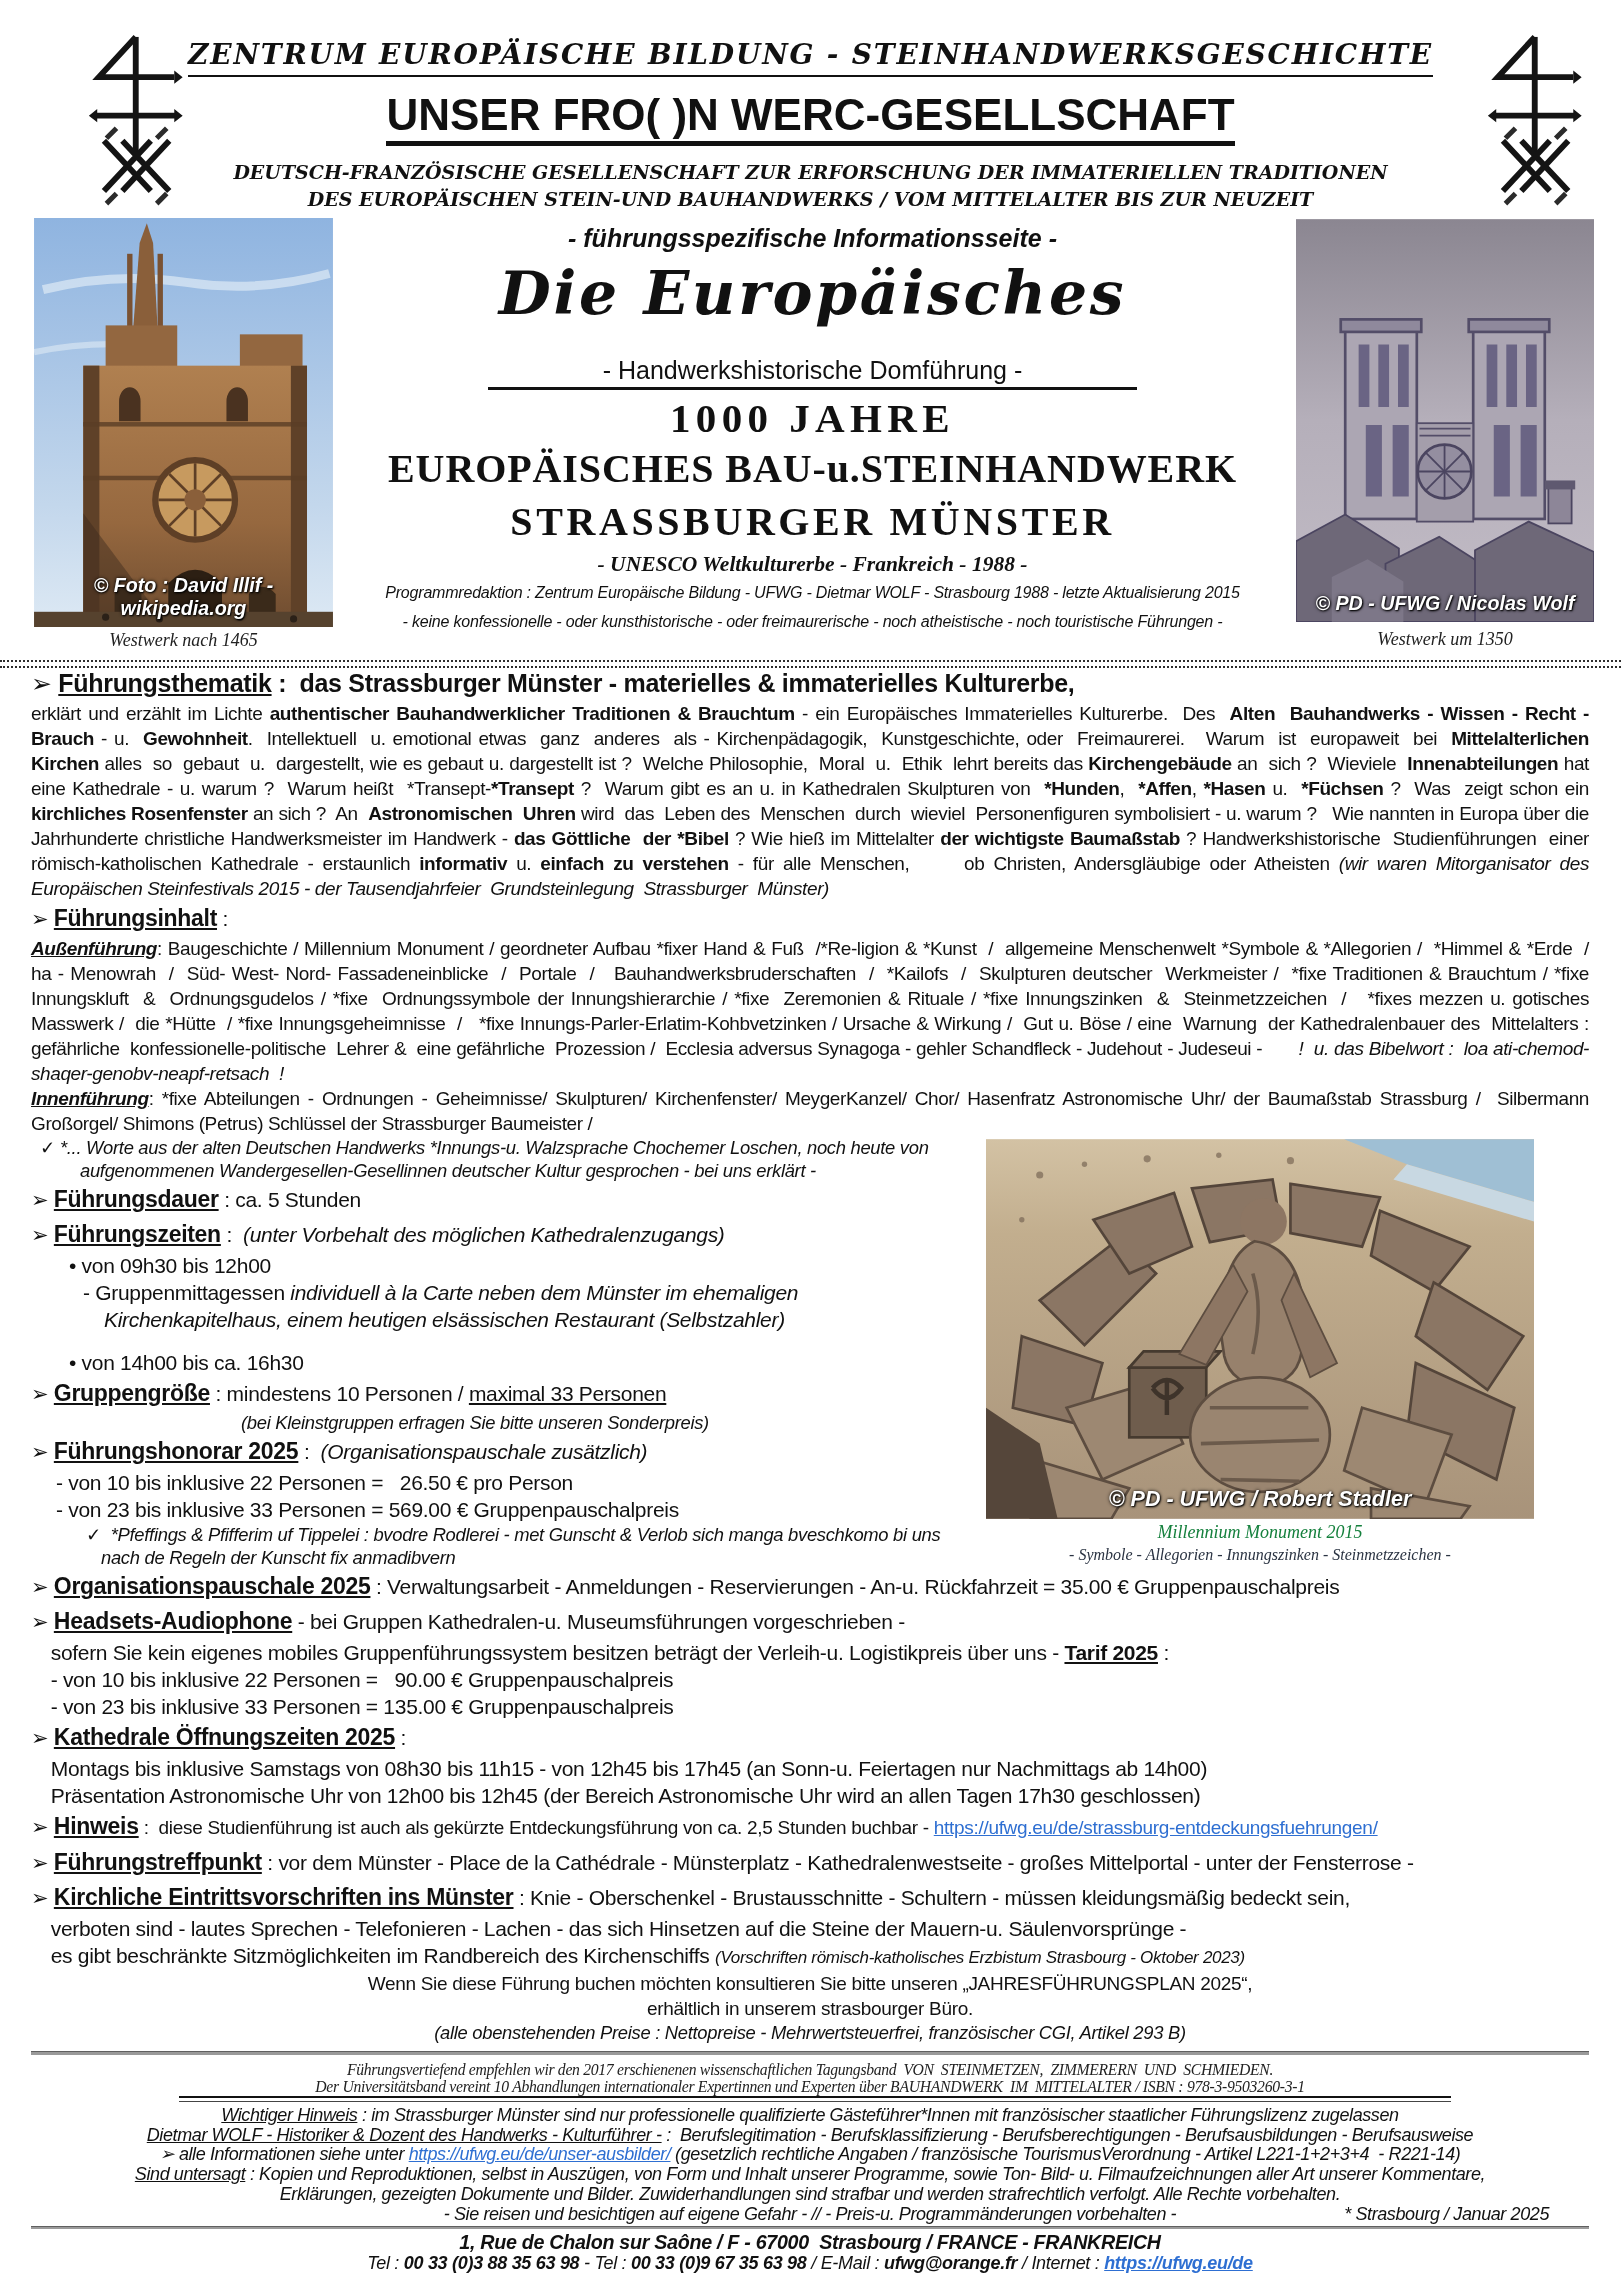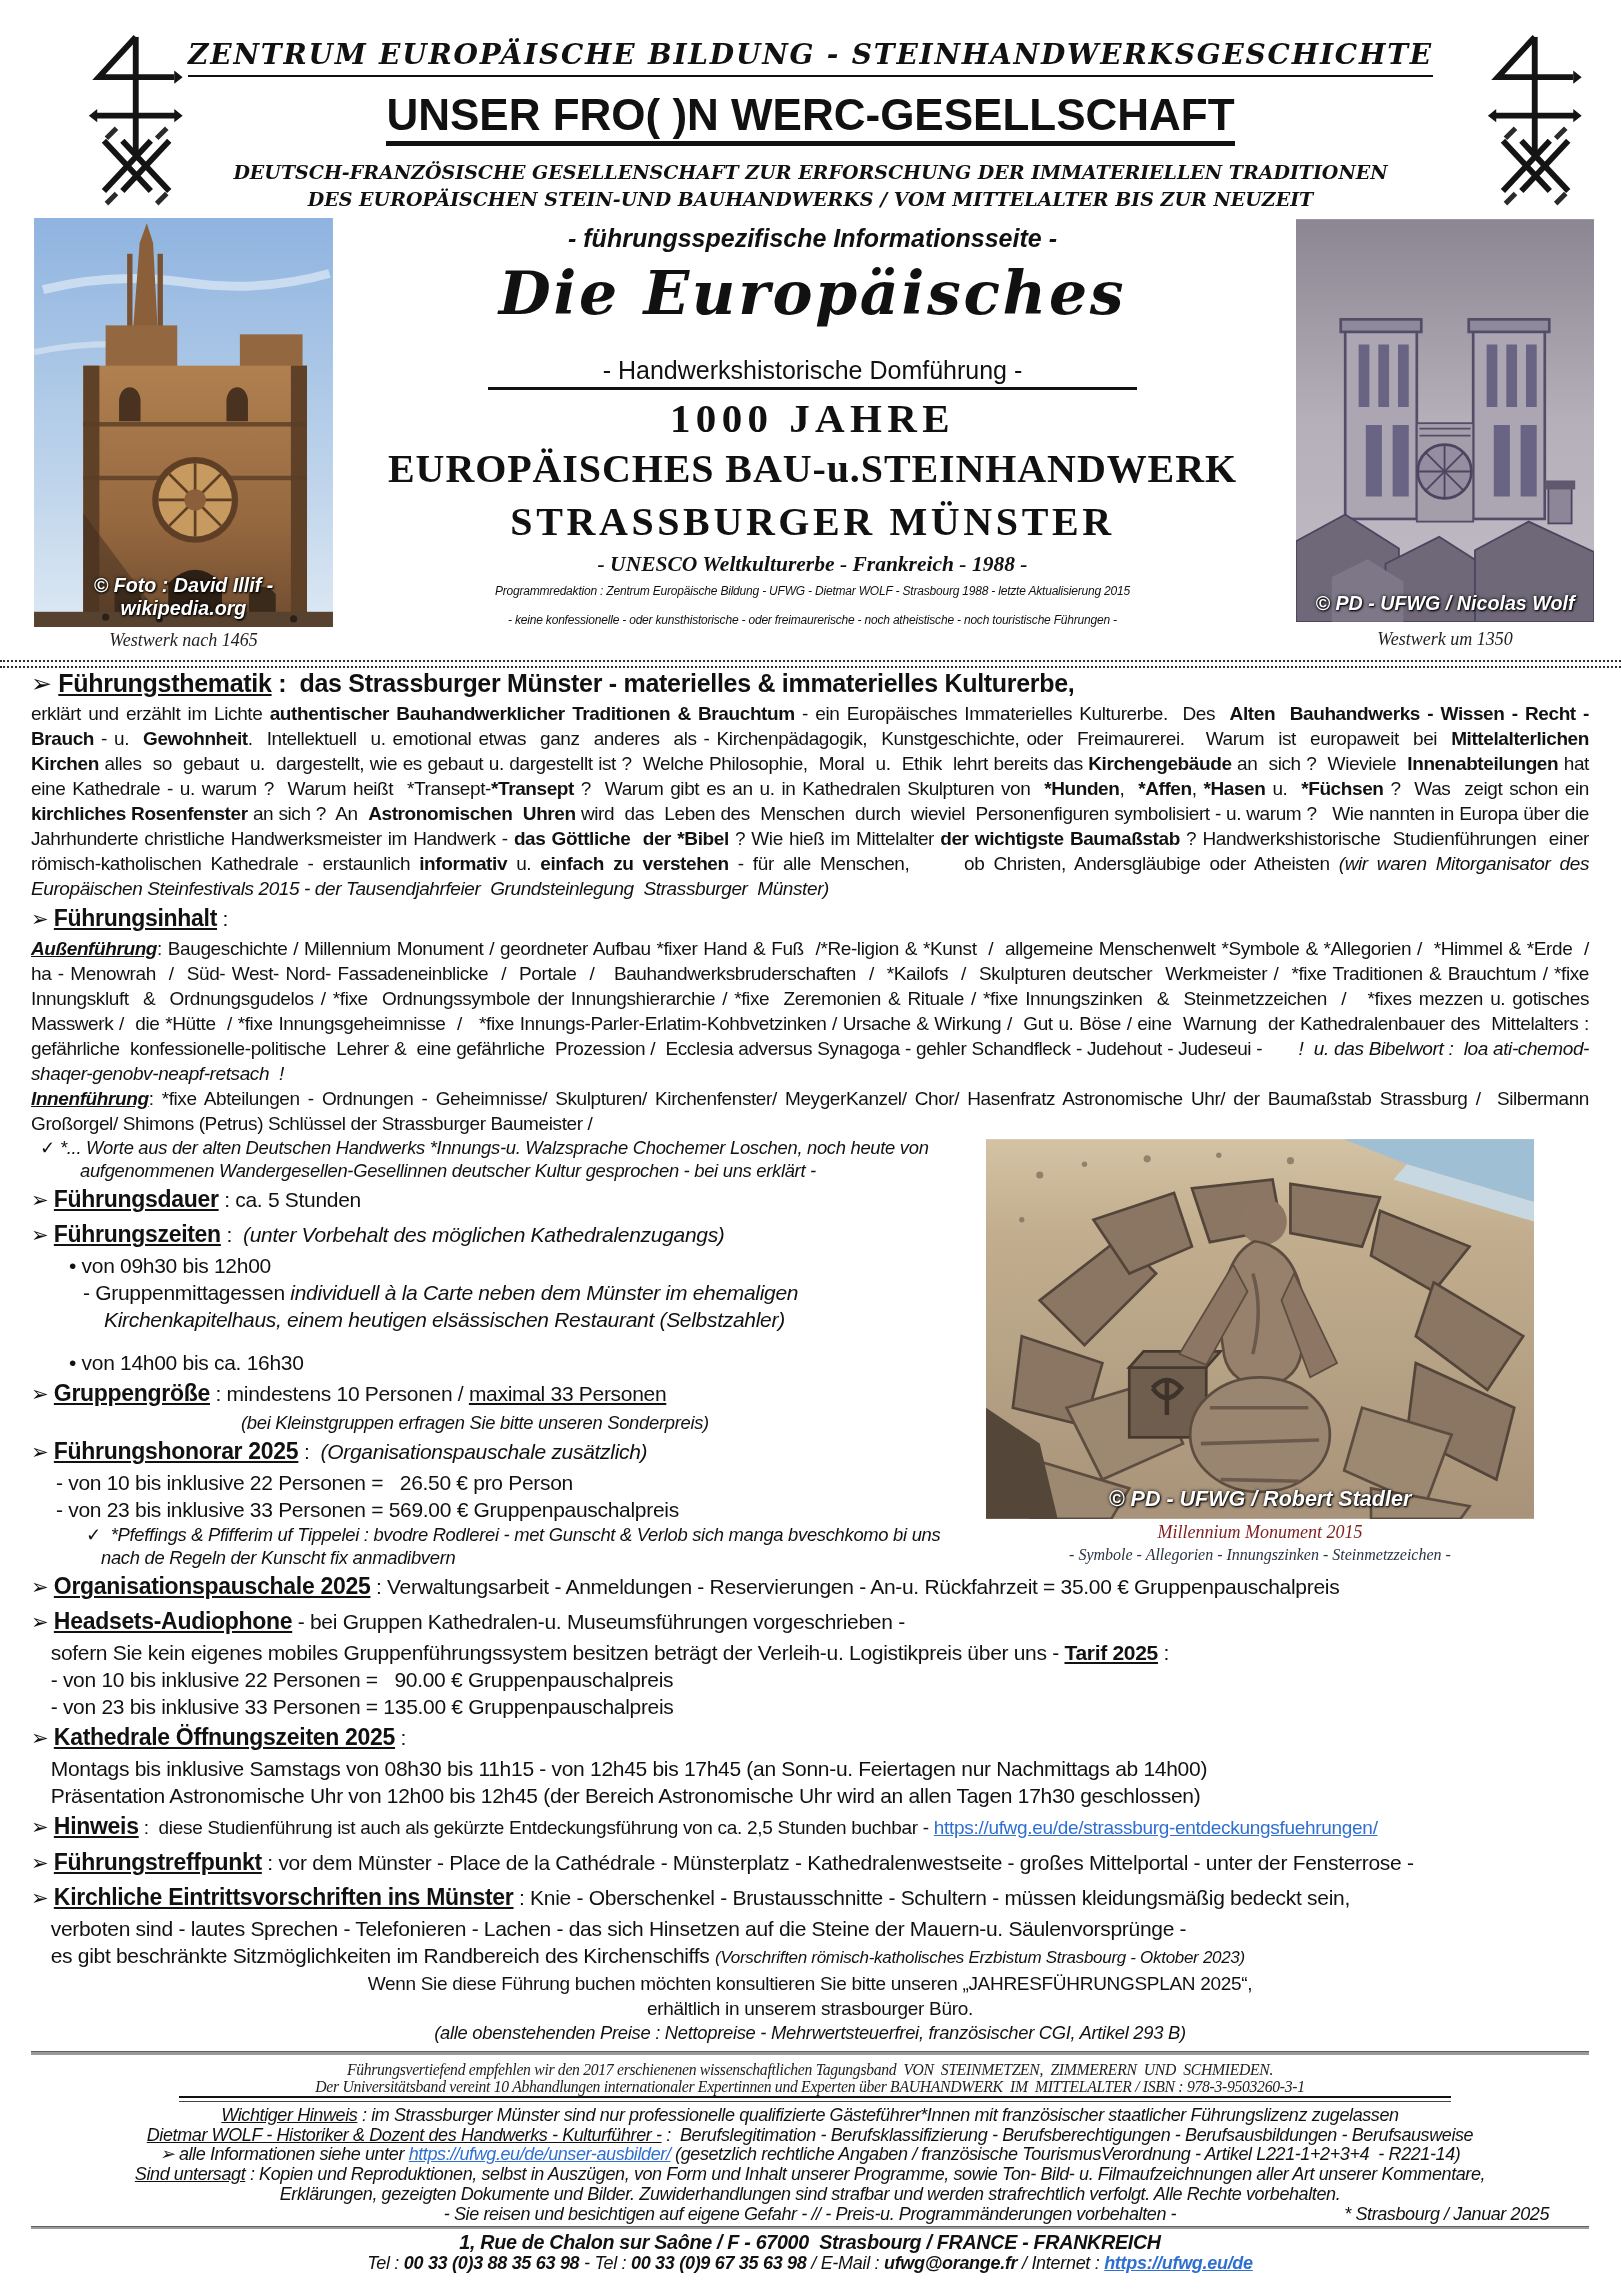--- a/index.html
+++ b/index.html
@@ -15,27 +15,27 @@
   .hd-org span{border-bottom:5.4px solid #111;padding-bottom:1.8px;}
   .hd-sub{left:0;width:1621px;font-family:"DejaVu Serif",serif;font-style:italic;font-weight:bold;font-size:19px;}
   
   .mh-info{left:340px;width:945px;top:224px;font-style:italic;font-weight:bold;font-size:25px;}
   .mh-script{left:340px;width:945px;top:258px;font-family:"DejaVu Serif",serif;font-style:italic;font-weight:bold;
              font-size:60px;letter-spacing:2.7px;}
   .mh-sub{left:340px;width:945px;top:356px;font-size:25px;}
   .mh-rule{left:488px;width:649px;top:387px;border-top:3.6px solid #111;}
   .mh-h{left:340px;width:945px;font-family:"Liberation Serif",serif;font-weight:bold;}
   .mh-unesco{left:340px;width:945px;top:552px;font-family:"Liberation Serif",serif;font-weight:bold;font-style:italic;font-size:21.5px;}
-  .mh-red{left:340px;width:945px;font-style:italic;font-size:12px;letter-spacing:-0.2px;}
+  .mh-red{left:340px;width:945px;font-style:italic;font-size:16px;letter-spacing:-0.2px;}
   
   .photo{position:absolute;overflow:hidden;}
   .credit{position:absolute;left:0;right:0;bottom:7.2px;text-align:center;color:#fff;font-style:italic;font-weight:bold;
           font-size:19.7px;text-shadow:0 0 3.6px #000,0.9px 0.9px 1.8px #000;}
   .photo-cap{font-family:"Liberation Serif",serif;font-style:italic;font-size:18px;color:#222;}
-  .mon-cap1{font-family:"Liberation Serif",serif;font-style:italic;font-size:18px;color:#7f1d1d;}
+  .mon-cap1{font-family:"Liberation Serif",serif;font-style:italic;font-size:18px;color:#15803d;}
   .mon-cap2{font-family:"Liberation Serif",serif;font-style:italic;font-size:16px;color:#2a3342;}
   
   .dotted{left:0;width:1621px;top:660px;height:3.6px;border-top:2.7px dotted #2b2b2b;border-bottom:2.7px dotted #2b2b2b;}
   
   .bodyflow{left:31px;top:665px;width:1558px;}
   .ln{position:relative;white-space:pre-wrap;letter-spacing:-0.3px;}
   .ln.p{font-size:19px;line-height:25px;text-align:justify;letter-spacing:-0.4px;}
   .ln.hl{font-size:21px;line-height:34px;}
   .ln.hl1{font-size:25px;line-height:36px;}
   .ln.hl .b,.ln.hl1 .b{font-size:23px;}

